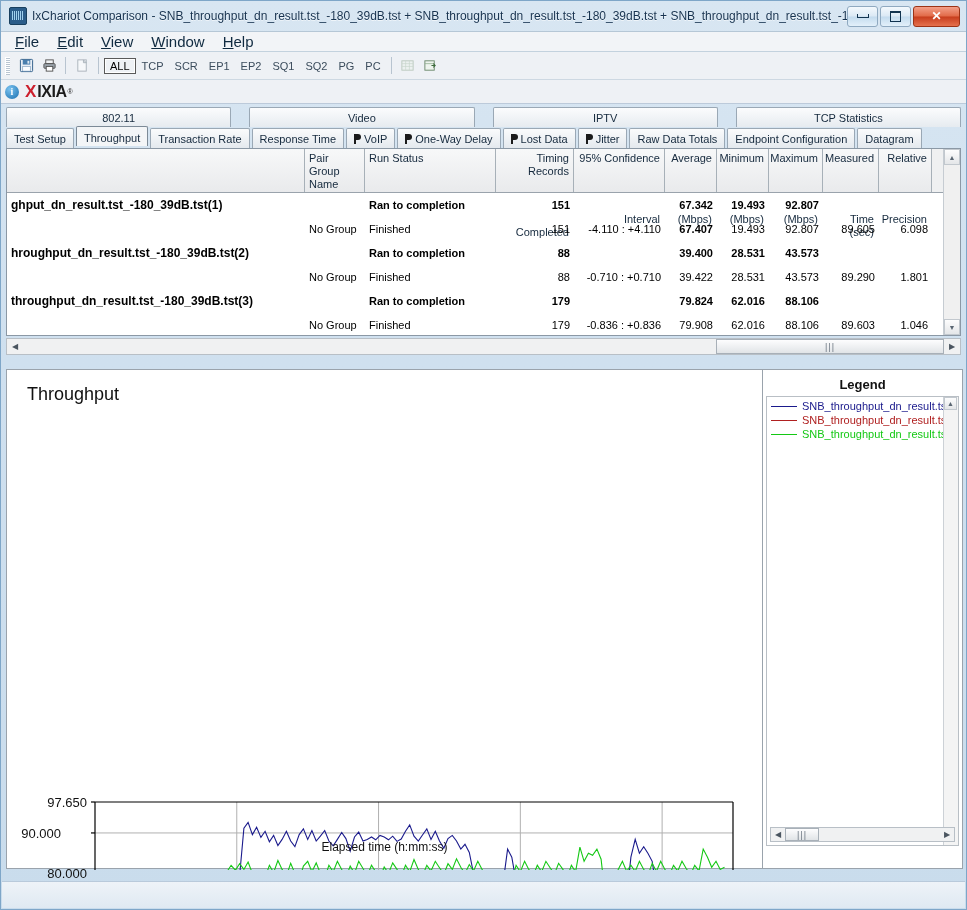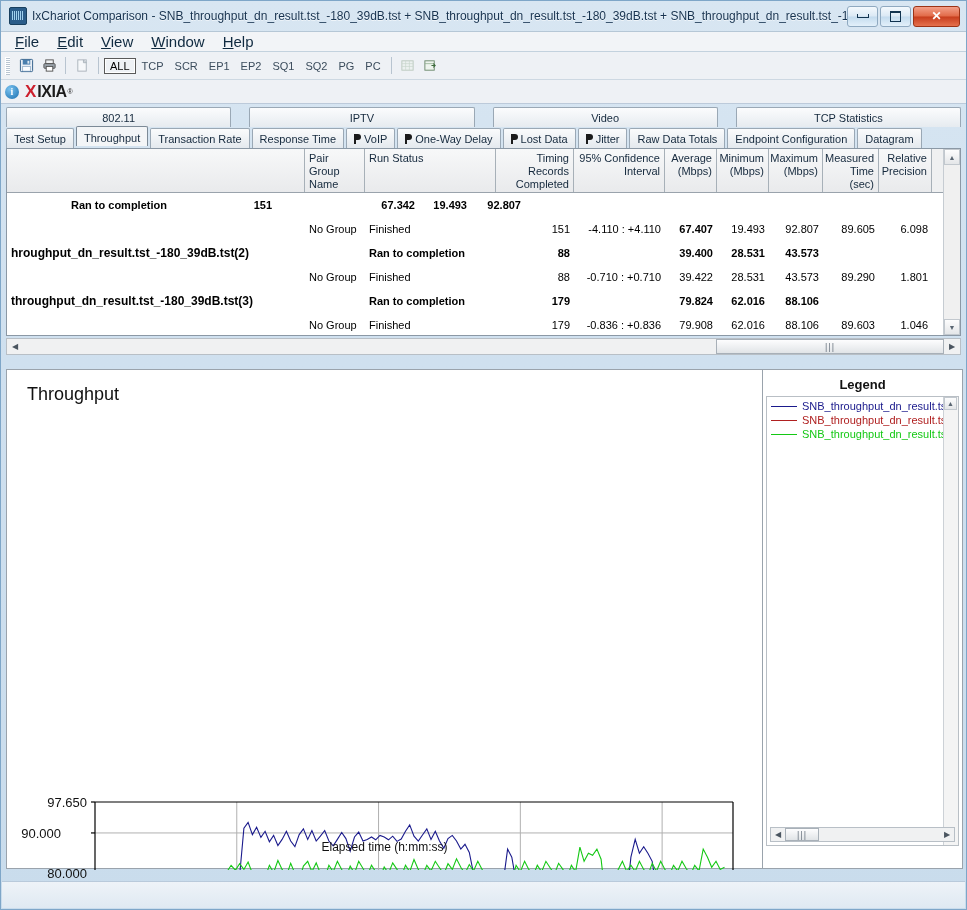--- a/index.html
+++ b/index.html
@@ -137,21 +137,21 @@
     display:flex;height:44px;background:#eff0f1;border-bottom:1px solid #9aa3ac;
     box-sizing:border-box;
   }
   .hcell{
     border-right:1px solid #a7b0b8;box-sizing:border-box;
     padding:3px 4px;font-size:11px;color:#15293d;
     display:flex;flex-direction:column;justify-content:flex-start;
     background:linear-gradient(to bottom,#f7f8f9,#e9eaec);
     line-height:13px;
   }
-  .hcell.r{text-align:right;align-items:flex-end;}
+  .hcell.r{text-align:right;align-items:flex-end;gap:48px;}
   .grid-body{position:relative;height:142px;}
   .grow{display:flex;height:24px;align-items:center;box-sizing:border-box;}
   .gcell{box-sizing:border-box;padding:0 4px;font-size:11px;color:#000;overflow:hidden;white-space:nowrap;}
   .gcell.r{text-align:right;}
   .gcell.b{font-weight:bold;}
   .gcell.name{font-weight:bold;font-size:12px;}
   .gridscroll-v{
     position:absolute;right:0;top:0;width:16px;height:100%;
     background:#f0f0f0;border-left:1px solid #c6ccd2;
   }
@@ -304,22 +304,22 @@
     <div class="ixia-logo">
       <span class="ixia-x">X</span>
         <span class="ixia-word">IXIA</span>
         <span class="ixia-tm">®</span>
     </div>
   </div>
 
   <div class="tabs-outer">
     <div class="tabrow top">
       <div class="toptab">802.11</div>
+      <div class="toptab">Video</div>
       <div class="toptab">IPTV</div>
-      <div class="toptab">Video</div>
       <div class="toptab">TCP Statistics</div>
     </div>
     <div class="tabrow">
       <div class="subtab">
           <span>Test Setup</span>
         </div>
       <div class="subtab active">
           <span>Throughput</span>
         </div>
       <div class="subtab">
@@ -392,20 +392,21 @@
           <div>Measured</div>
           <div>Time (sec)</div>
         </div>
         <div class="hcell r" style="width: 53px;">
           <div>Relative</div>
           <div>Precision</div>
         </div>
       </div>
     <div class="grid-body" id="grid-body">
         <div class="grow">
+          <div class="gcell b name" style="width: 298px;">ghput_dn_result.tst_-180_39dB.tst(1)</div>
           <div class="gcell b" style="width: 60px;"></div>
           <div class="gcell b" style="width: 131px;">Ran to completion</div>
           <div class="gcell r b" style="width: 78px;">151</div>
           <div class="gcell r b" style="width: 91px;"></div>
           <div class="gcell r b" style="width: 52px;">67.342</div>
           <div class="gcell r b" style="width: 52px;">19.493</div>
           <div class="gcell r b" style="width: 54px;">92.807</div>
           <div class="gcell r b" style="width: 56px;"></div>
           <div class="gcell r b" style="width: 53px;"></div>
         </div>

